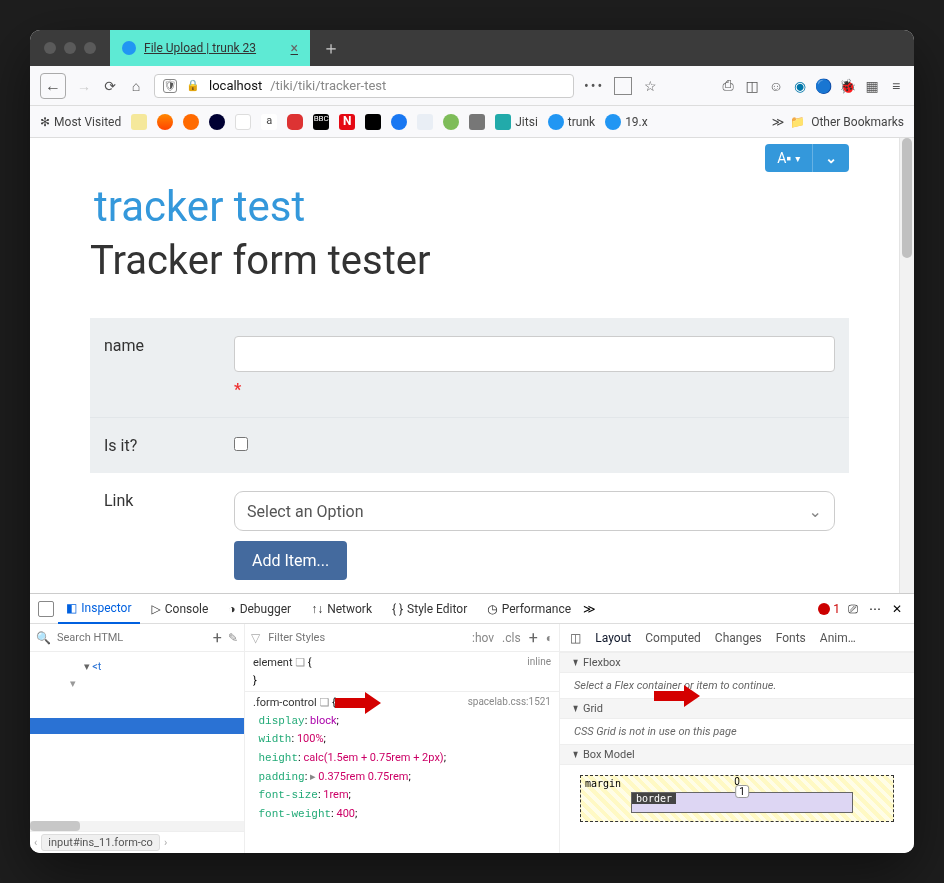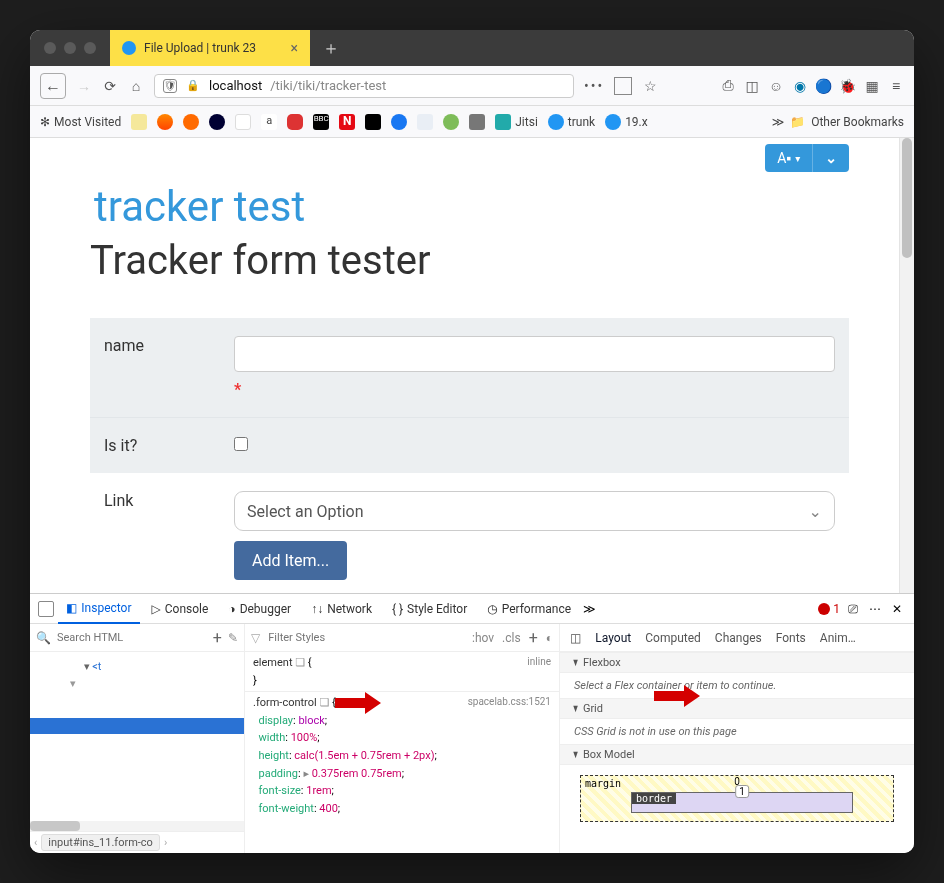--- a/index.html
+++ b/index.html
@@ -3,21 +3,21 @@
 <meta charset="utf-8">
 <style>
 * { margin:0; padding:0; box-sizing:border-box; font-family:-apple-system,BlinkMacSystemFont,"Segoe UI",Roboto,sans-serif; }
 body { background:#1e1e1e; display:flex; align-items:center; justify-content:center; height:100vh; }
 .window { width:884px; height:823px; background:#fff; border-radius:10px; overflow:hidden; box-shadow:0 20px 60px rgba(0,0,0,.5); display:flex; flex-direction:column; position:relative; }
 
 
 .titlebar { height:36px; background:#3b3b3b; display:flex; align-items:center; }
 .dots { display:flex; gap:8px; padding:0 14px; }
 .dot { width:12px; height:12px; border-radius:50%; background:#5a5a5a; }
-.tab { background:#fde047; height:36px; display:flex; align-items:center; padding:0 12px; gap:8px; font-size:12px; color:#333; min-width:200px; }
+.tab { background:#5eead4; height:36px; display:flex; align-items:center; padding:0 12px; gap:8px; font-size:12px; color:#333; min-width:200px;text-decoration:underline; }
 .tab .fav { width:14px; height:14px; border-radius:50%; background:#2196f3; }
 .tab .x { margin-left:auto; color:#666; font-size:14px; }
 .plus-tab { width:30px; height:30px; margin-left:6px; display:flex; align-items:center; justify-content:center; color:#ccc; font-size:18px; font-weight:300; }
 
 
 .urlbar { height:40px; background:#f9f9fb; border-bottom:1px solid #ddd; display:flex; align-items:center; padding:0 10px; gap:10px; font-size:14px; color:#555; }
 .urlbar .nav-icons { display:flex; gap:10px; align-items:center; }
 .urlbar svg, .urlbar .ico { width:16px; height:16px; }
 .url-field { flex:0 1 420px; display:flex; align-items:center; gap:8px; border:1px solid #ccc; border-radius:4px; padding:3px 8px; background:#fff; font-size:13px; }
 .url-field .host { color:#111; }
@@ -83,21 +83,21 @@
 .dev-left .hscroll .th { position:absolute; left:0; width:50px; top:0; bottom:0; background:#c7c7c7; border-radius:4px; }
 .crumbs { position:absolute; bottom:0; left:0; right:0; height:22px; border-top:1px solid #eee; display:flex; align-items:center; padding:0 4px; gap:4px; font-size:11px; color:#555; }
 .crumbs .chev { color:#aaa; }
 
 .dev-mid { width:315px; border-right:1px solid #eee; font-family:Menlo,monospace; font-size:11px; position:relative; overflow:hidden; }
 .dev-mid .section-hdr { background:#f5f5f5; border-bottom:1px solid #eee; padding:3px 8px; color:#666; font-family:-apple-system,sans-serif; font-size:11px; }
 .dev-mid .section-hdr.this { background:#eee; font-weight:500; color:#333;}
 .dev-mid .rule { padding:2px 8px; line-height:1.6; }
 .dev-mid .sel { color:#333; }
 .dev-mid .src { float:right; color:#888; font-size:10px; }
-.dev-mid .prop { color:#2a7; }
+.dev-mid .prop { color:#2a7;font-family:Liberation Mono, monospace; }
 .dev-mid .num { color:#c06; }
 .dev-mid .kw { color:#a0a; }
 .arrow-red { position:absolute; width:46px; height:22px; }
 .arrow-red svg { width:100%; height:100%; }
 
 .dev-right { flex:1; font-size:11px; overflow:hidden; position:relative; }
 .dev-right .sec-hdr { background:#f5f5f5; border-bottom:1px solid #eee; border-top:1px solid #eee; padding:3px 10px; color:#555; font-size:11px; }
 .dev-right .sec-hdr .tw { display:inline-block; transform:scaleX(.7); margin-right:2px;}
 .dev-right .italic-note { font-style:italic; color:#666; padding:6px 14px; font-size:11px; }
 .box-model { margin:10px 20px; }

